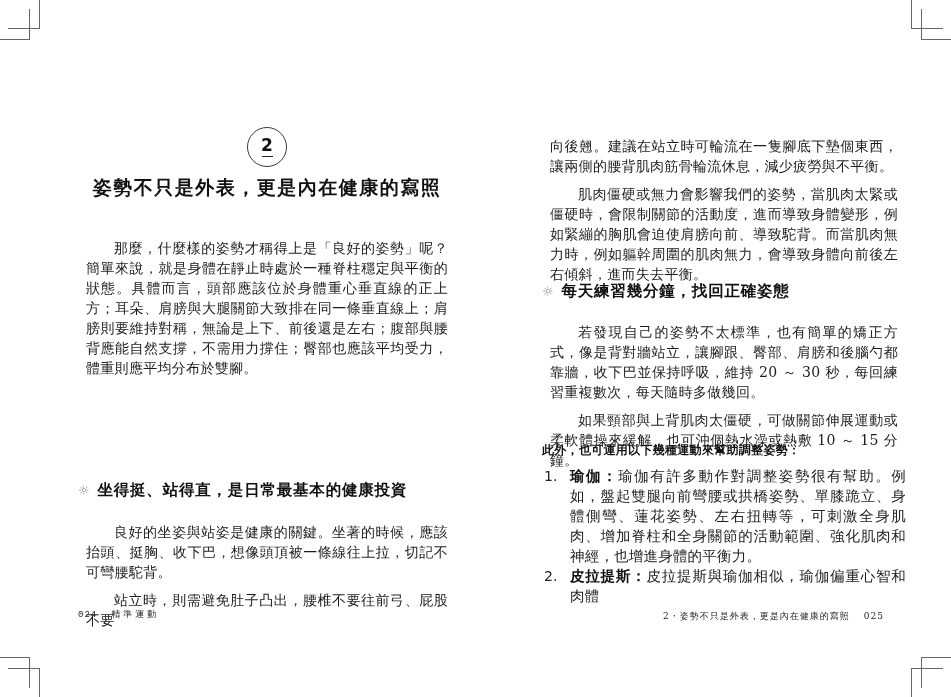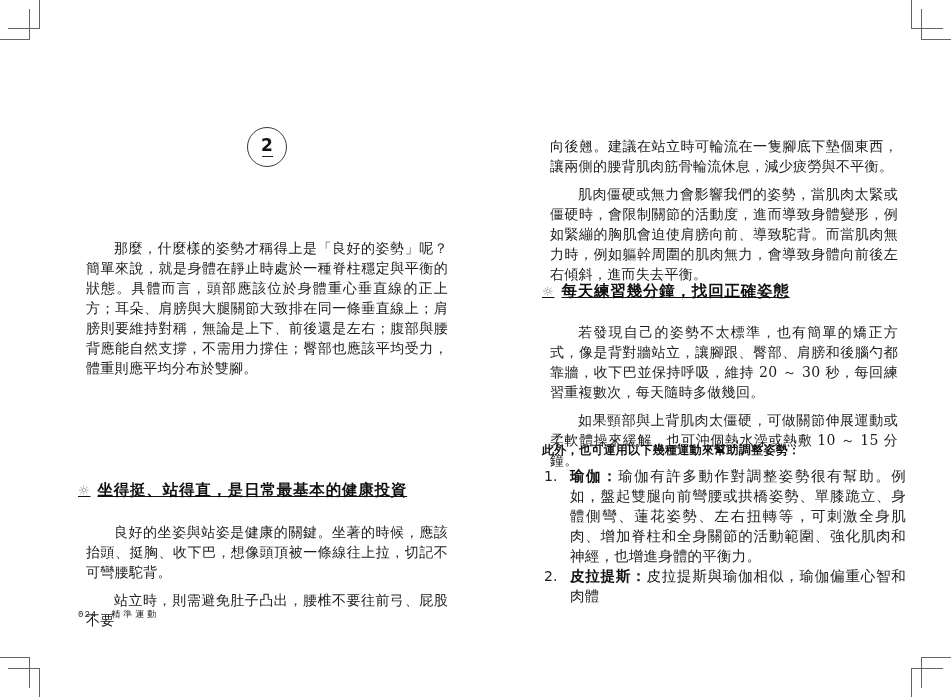--- a/index.html
+++ b/index.html
@@ -35,21 +35,21 @@
   h1.title{
     top:174px;margin:0;text-align:center;font-size:19px;font-weight:bold;
     letter-spacing:1.5px;color:#111;line-height:26px;
   }
   
   .tb p{margin:8px;font-size:14px;line-height:20px;text-align:justify;
         letter-spacing:0.3px;color:#1c1c1c;}
   .tb p.indent{text-indent:2em;}
   
   h2.sec{margin:0;font-size:15.5px;font-weight:bold;letter-spacing:0.8px;
-         color:#111;line-height:20px;text-decoration:underline;}
+         color:#111;line-height:20px;}
   .sun{color:#8f8f8f;font-weight:normal;font-size:13px;margin-right:7px;
        font-family:"DejaVu Sans","Liberation Sans",sans-serif;}
   
   .lead{margin:0;font-family:"DejaVu Sans","Liberation Sans",sans-serif;
         font-weight:bold;font-size:12px;line-height:20px;letter-spacing:0.3px;color:#111;}
   .list{display:flex;flex-direction:column;}
   .li{display:flex;align-items:flex-start;
       font-family:"DejaVu Sans","Liberation Sans",sans-serif;}
   .li .num{flex:0 0 26px;font-size:14px;line-height:21px;text-align:left;
            padding-left:2px;color:#222;}
@@ -87,20 +87,21 @@
 
   <div class="page left">
 
     <div class="abs badge">
       <div class="badge-circle">
         <span class="badge-num">2</span>
         <span class="badge-dash"></span>
       </div>
     </div>
 
+    <h1 class="abs title">姿勢不只是外表，更是內在健康的寫照</h1>
 
     <div class="abs tb" style="top:230px">
       <p class="indent">那麼，什麼樣的姿勢才稱得上是「良好的姿勢」呢？簡單來說，就是身體在靜止時處於一種脊柱穩定與平衡的狀態。具體而言，頭部應該位於身體重心垂直線的正上方；耳朵、肩膀與大腿關節大致排在同一條垂直線上；肩膀則要維持對稱，無論是上下、前後還是左右；腹部與腰背應能自然支撐，不需用力撐住；臀部也應該平均受力，體重則應平均分布於雙腳。</p>
     </div>
 
     <h2 class="abs sec" style="top:480px">
       <span class="sun">☼</span><span>坐得挺、站得直，是日常最基本的健康投資</span>
     </h2>
 
     <div class="abs tb" style="top:514px">
@@ -135,15 +136,18 @@
       <div class="li">
         <span class="num">1.</span>
         <p><b>瑜伽：</b><span>瑜伽有許多動作對調整姿勢很有幫助。例如，盤起雙腿向前彎腰或拱橋姿勢、單膝跪立、身體側彎、蓮花姿勢、左右扭轉等，可刺激全身肌肉、增加脊柱和全身關節的活動範圍、強化肌肉和神經，也增進身體的平衡力。</span></p>
       </div>
       <div class="li">
         <span class="num">2.</span>
         <p><b>皮拉提斯：</b><span>皮拉提斯與瑜伽相似，瑜伽偏重心智和肉體</span></p>
       </div>
     </div>
 
+    <div class="abs footer fr">
+      <span>2・姿勢不只是外表，更是內在健康的寫照</span><span class="gap"></span><span>025</span>
+    </div>
   </div>
 
 </div>
 
 </body></html>

